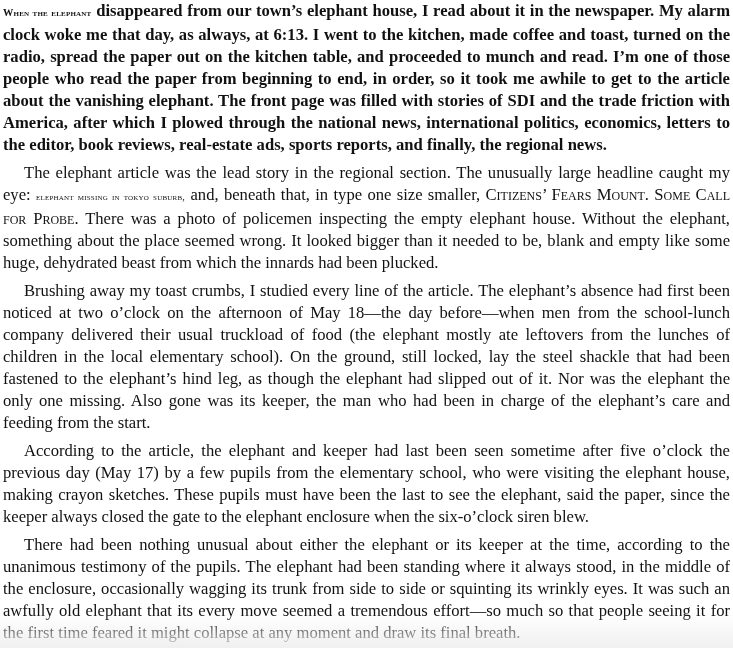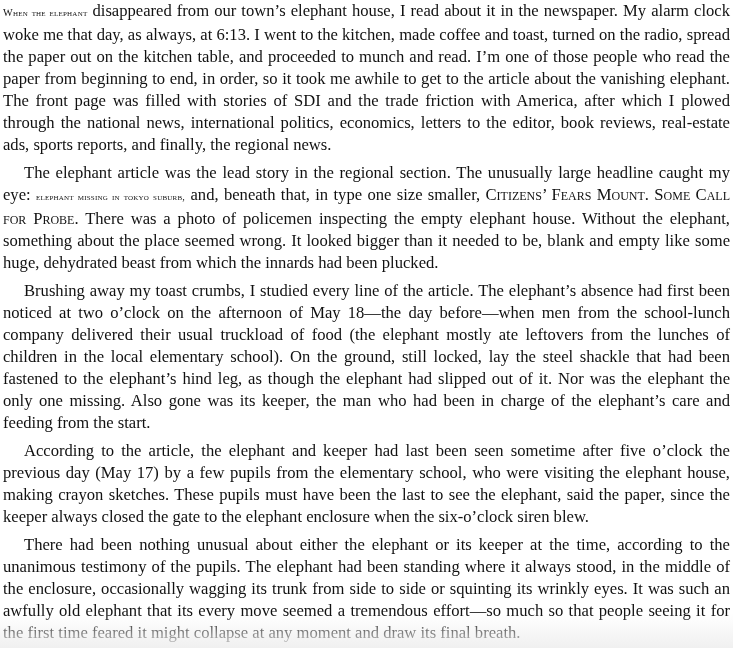--- a/index.html
+++ b/index.html
@@ -23,20 +23,21 @@
     }
     .para {
       margin: 0 0 6px 0;
       font-size: 16.6px;
       line-height: 22px;
       text-align: justify;
       text-indent: 21px;
     }
     .para.first {
       text-indent: 0;
+      font-weight: bold;
     }
     .sc {
       font-variant: small-caps;
       font-size: 0.62em;
       letter-spacing: 0.02em;
     }
     .sc-big {
       font-variant: small-caps;
       font-size: 1em;
     }

